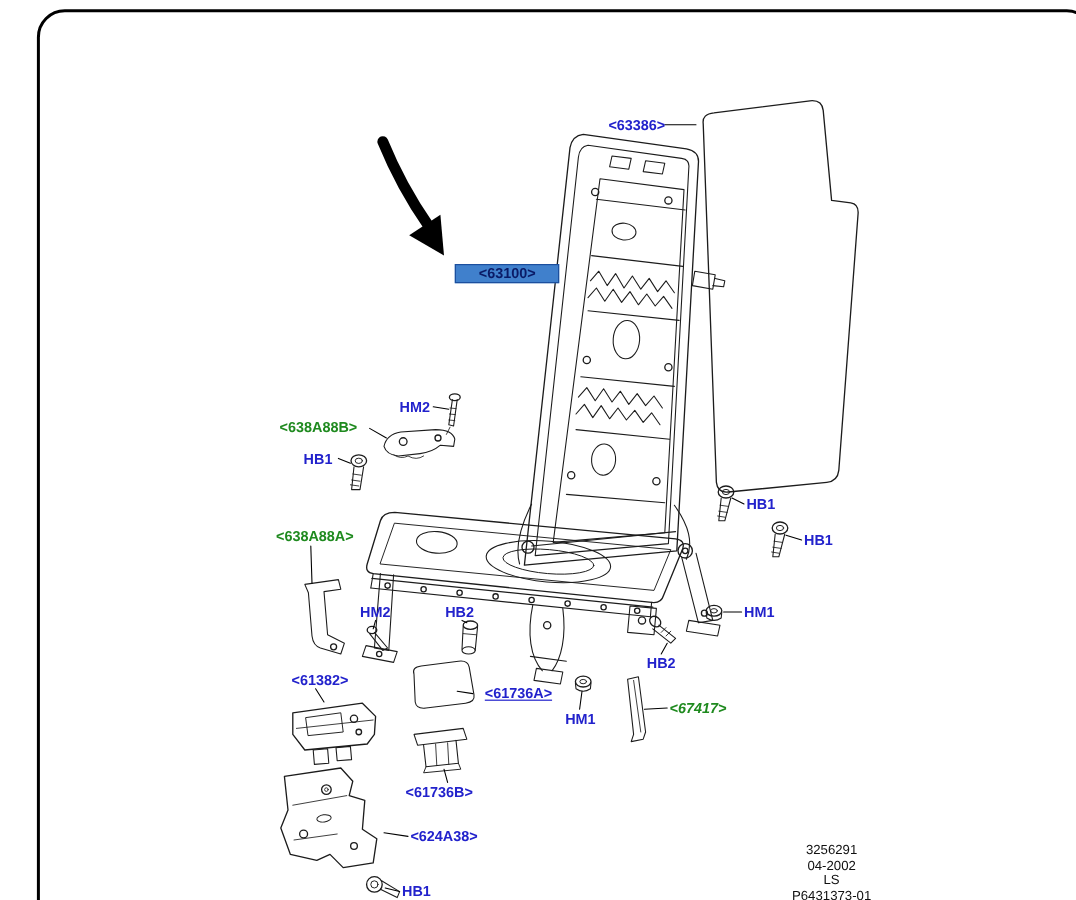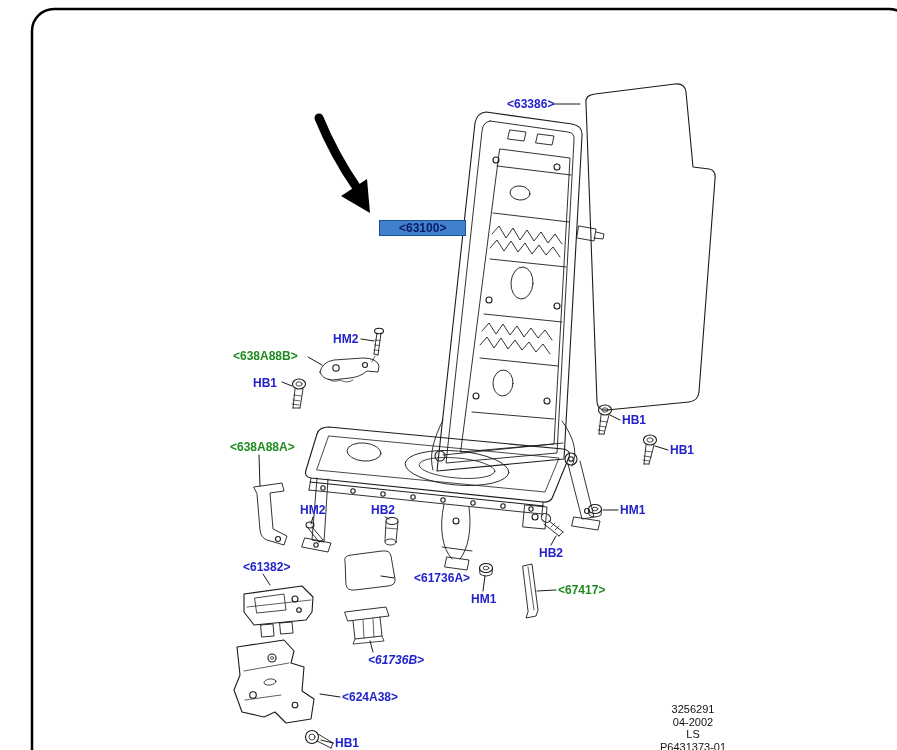--- a/index.html
+++ b/index.html
@@ -236,23 +236,23 @@
   <div class="callout blue" style="left:230px; top:376px;">HB1</div>
   <div class="callout green" style="left:207px; top:440px;">&lt;638A88A&gt;</div>
   <div class="callout blue" style="left:277px; top:503px;">HM2</div>
   <div class="callout blue" style="left:348px; top:503px;">HB2</div>
   <div class="callout blue" style="left:599px; top:413px;">HB1</div>
   <div class="callout blue" style="left:647px; top:443px;">HB1</div>
   <div class="callout blue" style="left:597px; top:503px;">HM1</div>
   <div class="callout blue" style="left:516px; top:546px;">HB2</div>
   <div class="callout blue" style="left:448px; top:592px;">HM1</div>
   <div class="callout blue" style="left:220px; top:560px;">&lt;61382&gt;</div>
-  <div class="callout blue" style="left:391px; top:571px;">&lt;61736A&gt;</div>
-  <div class="callout green" style="left:535px; top:583px;">&lt;67417&gt;</div>
-  <div class="callout blue" style="left:345px; top:653px;font-style:italic;">&lt;61736B&gt;</div>
+  <div class="callout blue" style="left:381px; top:571px;text-decoration:underline;">&lt;61736A&gt;</div>
+  <div class="callout green" style="left:535px; top:583px;font-style:italic;">&lt;67417&gt;</div>
+  <div class="callout blue" style="left:315px; top:653px;">&lt;61736B&gt;</div>
   <div class="callout blue" style="left:319px; top:690px;">&lt;624A38&gt;</div>
   <div class="callout blue" style="left:312px; top:736px;">HB1</div>
 
   <div class="footer">
     <div>3256291</div>
     <div>04-2002</div>
     <div>LS</div>
     <div>P6431373-01</div>
   </div>
 

